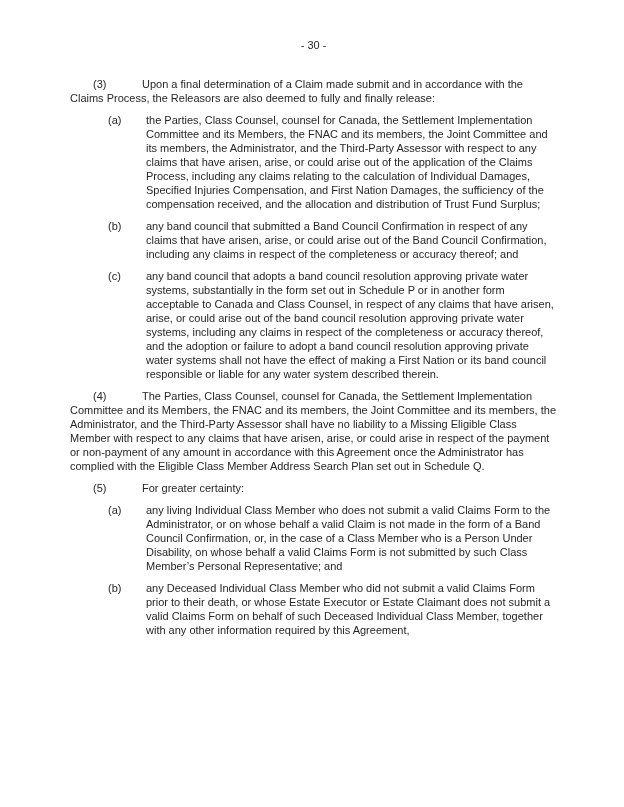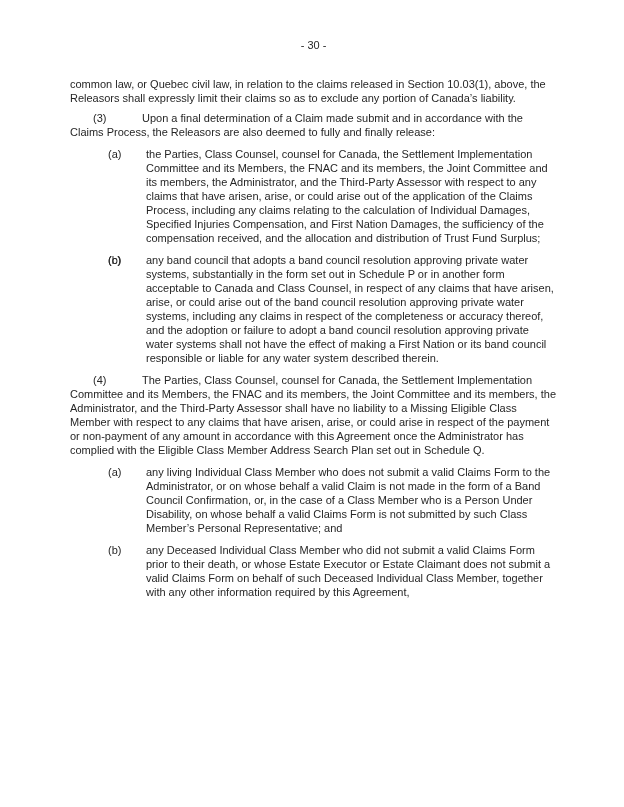--- a/index.html
+++ b/index.html
@@ -55,44 +55,47 @@
     display: block;
   }
 </style>
 </head>
 <body>
 
 <div class="page">
 
   <div class="pageno">- 30 -</div>
 
-  <p class="para cont">common law, or Quebec civil law, in relation to the claims released in Section 10.03(1), above, the Releasors shall expressly limit their claims so as to exclude any portion of Canada’s liability.</p>
 
   <p class="para numpara">
     <span class="num">(3)</span><span>Upon a final determination of a Claim made submit and in accordance with the Claims Process, the Releasors are also deemed to fully and finally release:</span>
   </p>
 
   <div class="item">
     <span class="label">(a)</span>
     <span class="itxt">the Parties, Class Counsel, counsel for Canada, the Settlement Implementation Committee and its Members, the FNAC and its members, the Joint Committee and its members, the Administrator, and the Third-Party Assessor with respect to any claims that have arisen, arise, or could arise out of the application of the Claims Process, including any claims relating to the calculation of Individual Damages, Specified Injuries Compensation, and First Nation Damages, the sufficiency of the compensation received, and the allocation and distribution of Trust Fund Surplus;</span>
   </div>
 
   <div class="item">
     <span class="label">(b)</span>
+    <span class="itxt">any band council that submitted a Band Council Confirmation in respect of any claims that have arisen, arise, or could arise out of the Band Council Confirmation, including any claims in respect of the completeness or accuracy thereof; and</span>
   </div>
 
   <div class="item">
     <span class="label">(c)</span>
     <span class="itxt">any band council that adopts a band council resolution approving private water systems, substantially in the form set out in Schedule P or in another form acceptable to Canada and Class Counsel, in respect of any claims that have arisen, arise, or could arise out of the band council resolution approving private water systems, including any claims in respect of the completeness or accuracy thereof, and the adoption or failure to adopt a band council resolution approving private water systems shall not have the effect of making a First Nation or its band council responsible or liable for any water system described therein.</span>
   </div>
 
   <p class="para numpara">
     <span class="num">(4)</span><span>The Parties, Class Counsel, counsel for Canada, the Settlement Implementation Committee and its Members, the FNAC and its members, the Joint Committee and its members, the Administrator, and the Third-Party Assessor shall have no liability to a Missing Eligible Class Member with respect to any claims that have arisen, arise, or could arise in respect of the payment or non-payment of any amount in accordance with this Agreement once the Administrator has complied with the Eligible Class Member Address Search Plan set out in Schedule Q.</span>
   </p>
 
+  <p class="para numpara">
+    <span class="num">(5)</span><span>For greater certainty:</span>
+  </p>
 
   <div class="item">
     <span class="label">(a)</span>
     <span class="itxt">any living Individual Class Member who does not submit a valid Claims Form to the Administrator, or on whose behalf a valid Claim is not made in the form of a Band Council Confirmation, or, in the case of a Class Member who is a Person Under Disability, on whose behalf a valid Claims Form is not submitted by such Class Member’s Personal Representative; and</span>
   </div>
 
   <div class="item">
     <span class="label">(b)</span>
     <span class="itxt">any Deceased Individual Class Member who did not submit a valid Claims Form prior to their death, or whose Estate Executor or Estate Claimant does not submit a valid Claims Form on behalf of such Deceased Individual Class Member, together with any other information required by this Agreement,</span>
   </div>

